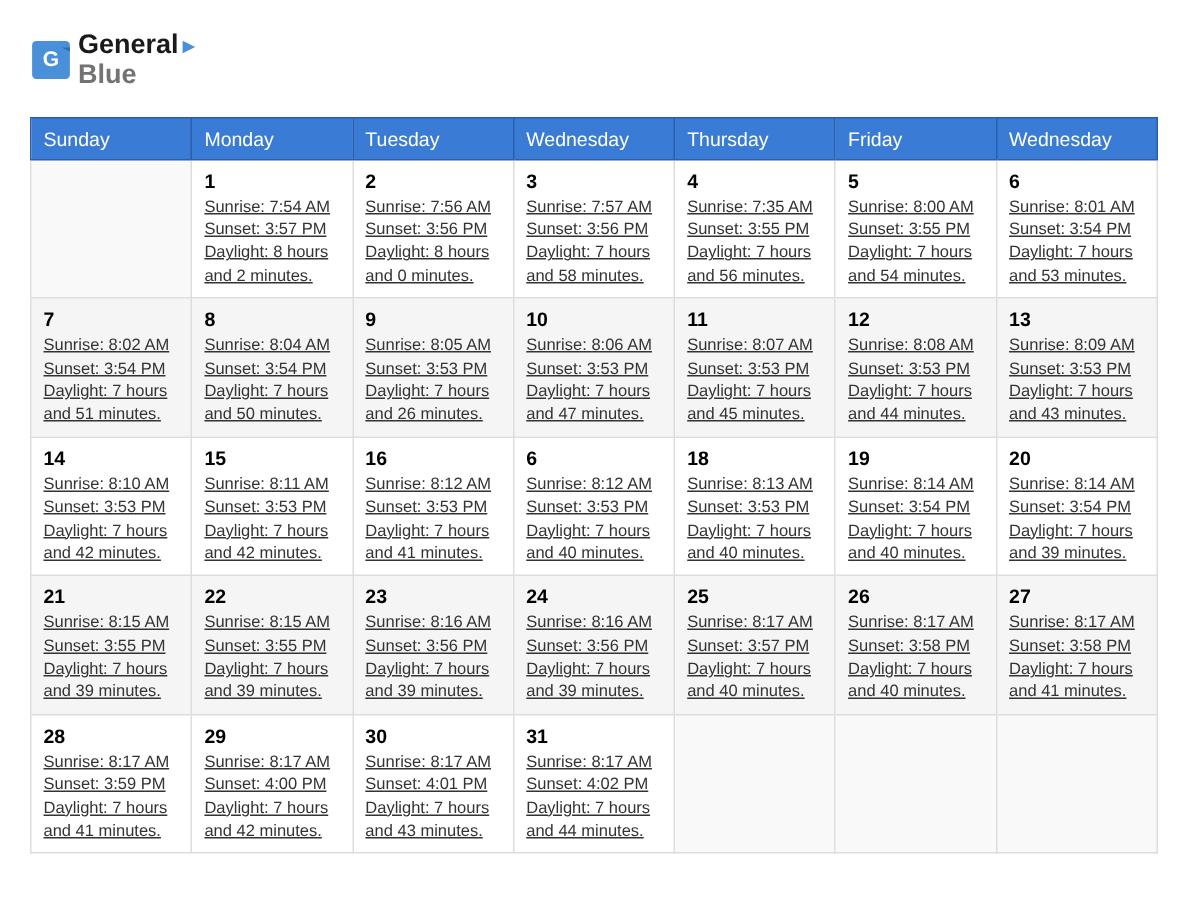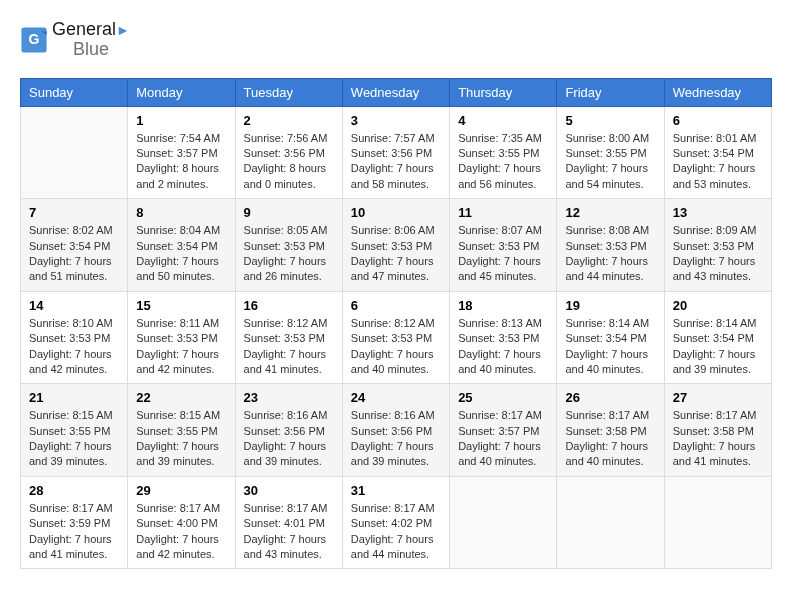--- a/index.html
+++ b/index.html
@@ -10,24 +10,23 @@
       min-height: 612px;
       padding: 20px;
     }
     .header-logo {
       display: flex;
       align-items: center;
       margin-bottom: 10px;
     }
     .logo-text {
       font-size: 18px;
-      font-weight: normal;
+      font-weight: bold;
       color: #1a1a1a;
       line-height: 1.1;
-      text-align: center;
     }
     .logo-text span {
       color: #4a90d9;
     }
     .logo-icon {
       width: 28px;
       height: 28px;
       margin-right: 4px;
     }
     .title-section {
@@ -77,20 +76,21 @@
     }
     .day-number {
       font-weight: bold;
       font-size: 13px;
       display: block;
       margin-bottom: 3px;
     }
     .day-info {
       color: #333;
       line-height: 1.4;
+      text-decoration: underline;
     }
     .empty-cell {
       background: #f9f9f9;
     }
   </style>
 </head>
 <body>
 
 <div style="display:flex; justify-content:space-between; align-items:flex-start; margin-bottom:8px;">
   <div class="header-logo">

